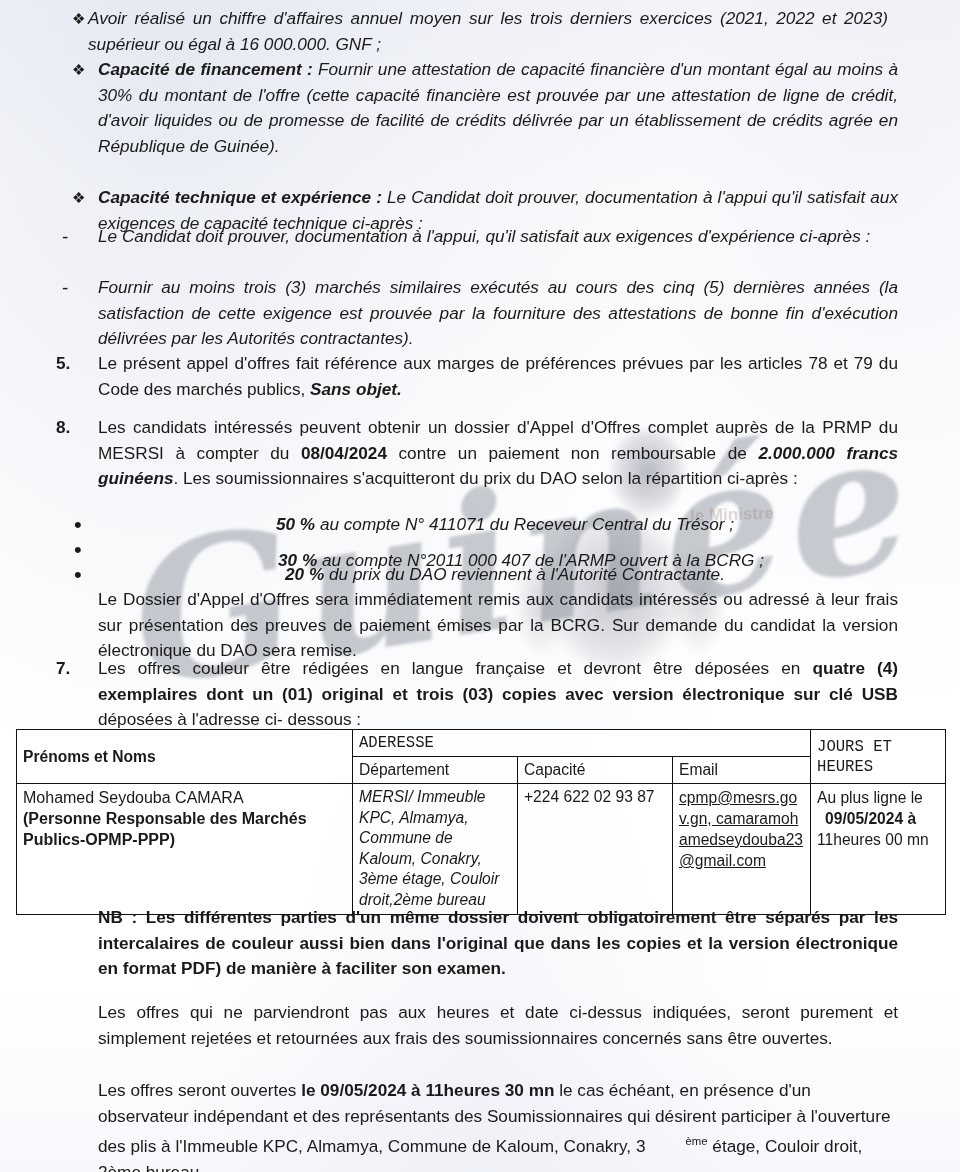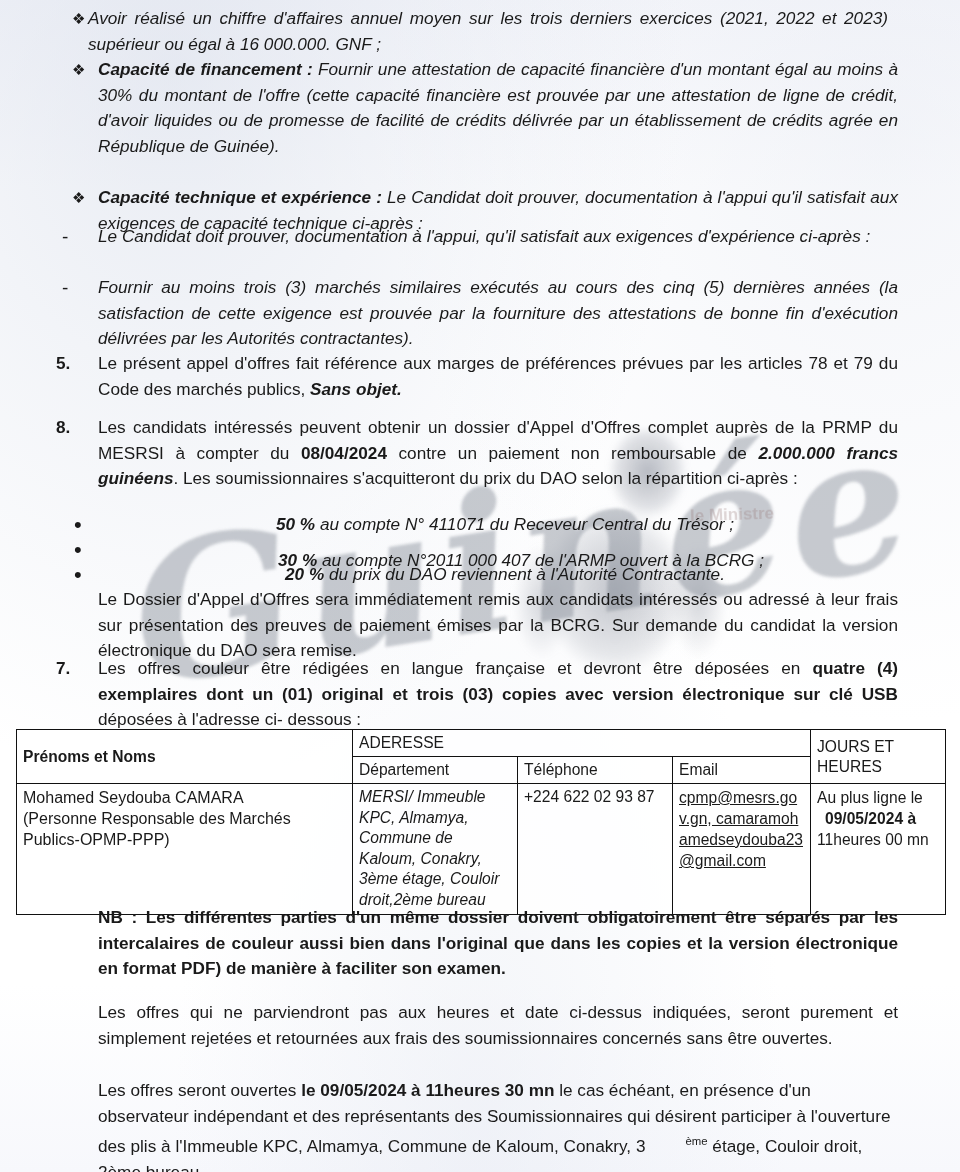--- a/index.html
+++ b/index.html
@@ -137,23 +137,23 @@
     font-size: 15.6px;
     line-height: 20px;
   }
   .addr-table td, .addr-table th {
     border: 1.6px solid #111;
     padding: 3px 6px;
     vertical-align: top;
     font-weight: 400;
     text-align: left;
   }
-  .th-center { text-align: center; font-weight: 700; }
+  .th-center { text-align: center; font-weight: 700; font-family: Liberation Mono, monospace; }
   .cell-name { font-size: 16px; line-height: 21px; }
-  .cell-name .nm-bold { font-weight: 400; }
+  .cell-name .nm-bold { font-weight: 700; }
   .cell-dep { font-style: italic; font-size: 15.6px; line-height: 20.6px; }
   .cell-tel { font-size: 15.6px; }
   .cell-mail {
     font-size: 15.6px;
     line-height: 21px;
     text-decoration: underline;
     word-break: break-all;
     padding-top: 18px;
   }
   .cell-hours {
@@ -228,21 +228,21 @@
             <span class="bold">Prénoms et Noms</span>
           </td>
           <td colspan="3" class="th-center">ADERESSE</td>
           <td rowspan="2" class="th-center" style="vertical-align:middle;">
             <div>JOURS ET</div>
             <div>HEURES</div>
           </td>
         </tr>
         <tr>
           <td>Département</td>
-          <td>Téléphone</td>
+          <td>Capacité</td>
           <td>Email</td>
         </tr>
         <tr>
           <td class="cell-name">
             <div>Mohamed Seydouba CAMARA</div>
             <div class="nm-bold">(Personne Responsable des Marchés</div>
             <div class="nm-bold">Publics-OPMP-PPP)</div>
           </td>
           <td class="cell-dep">MERSI/ Immeuble KPC, Almamya, Commune de Kaloum, Conakry, 3ème étage, Couloir droit,2ème bureau</td>
           <td class="cell-tel">+224 622 02 93 87</td>

